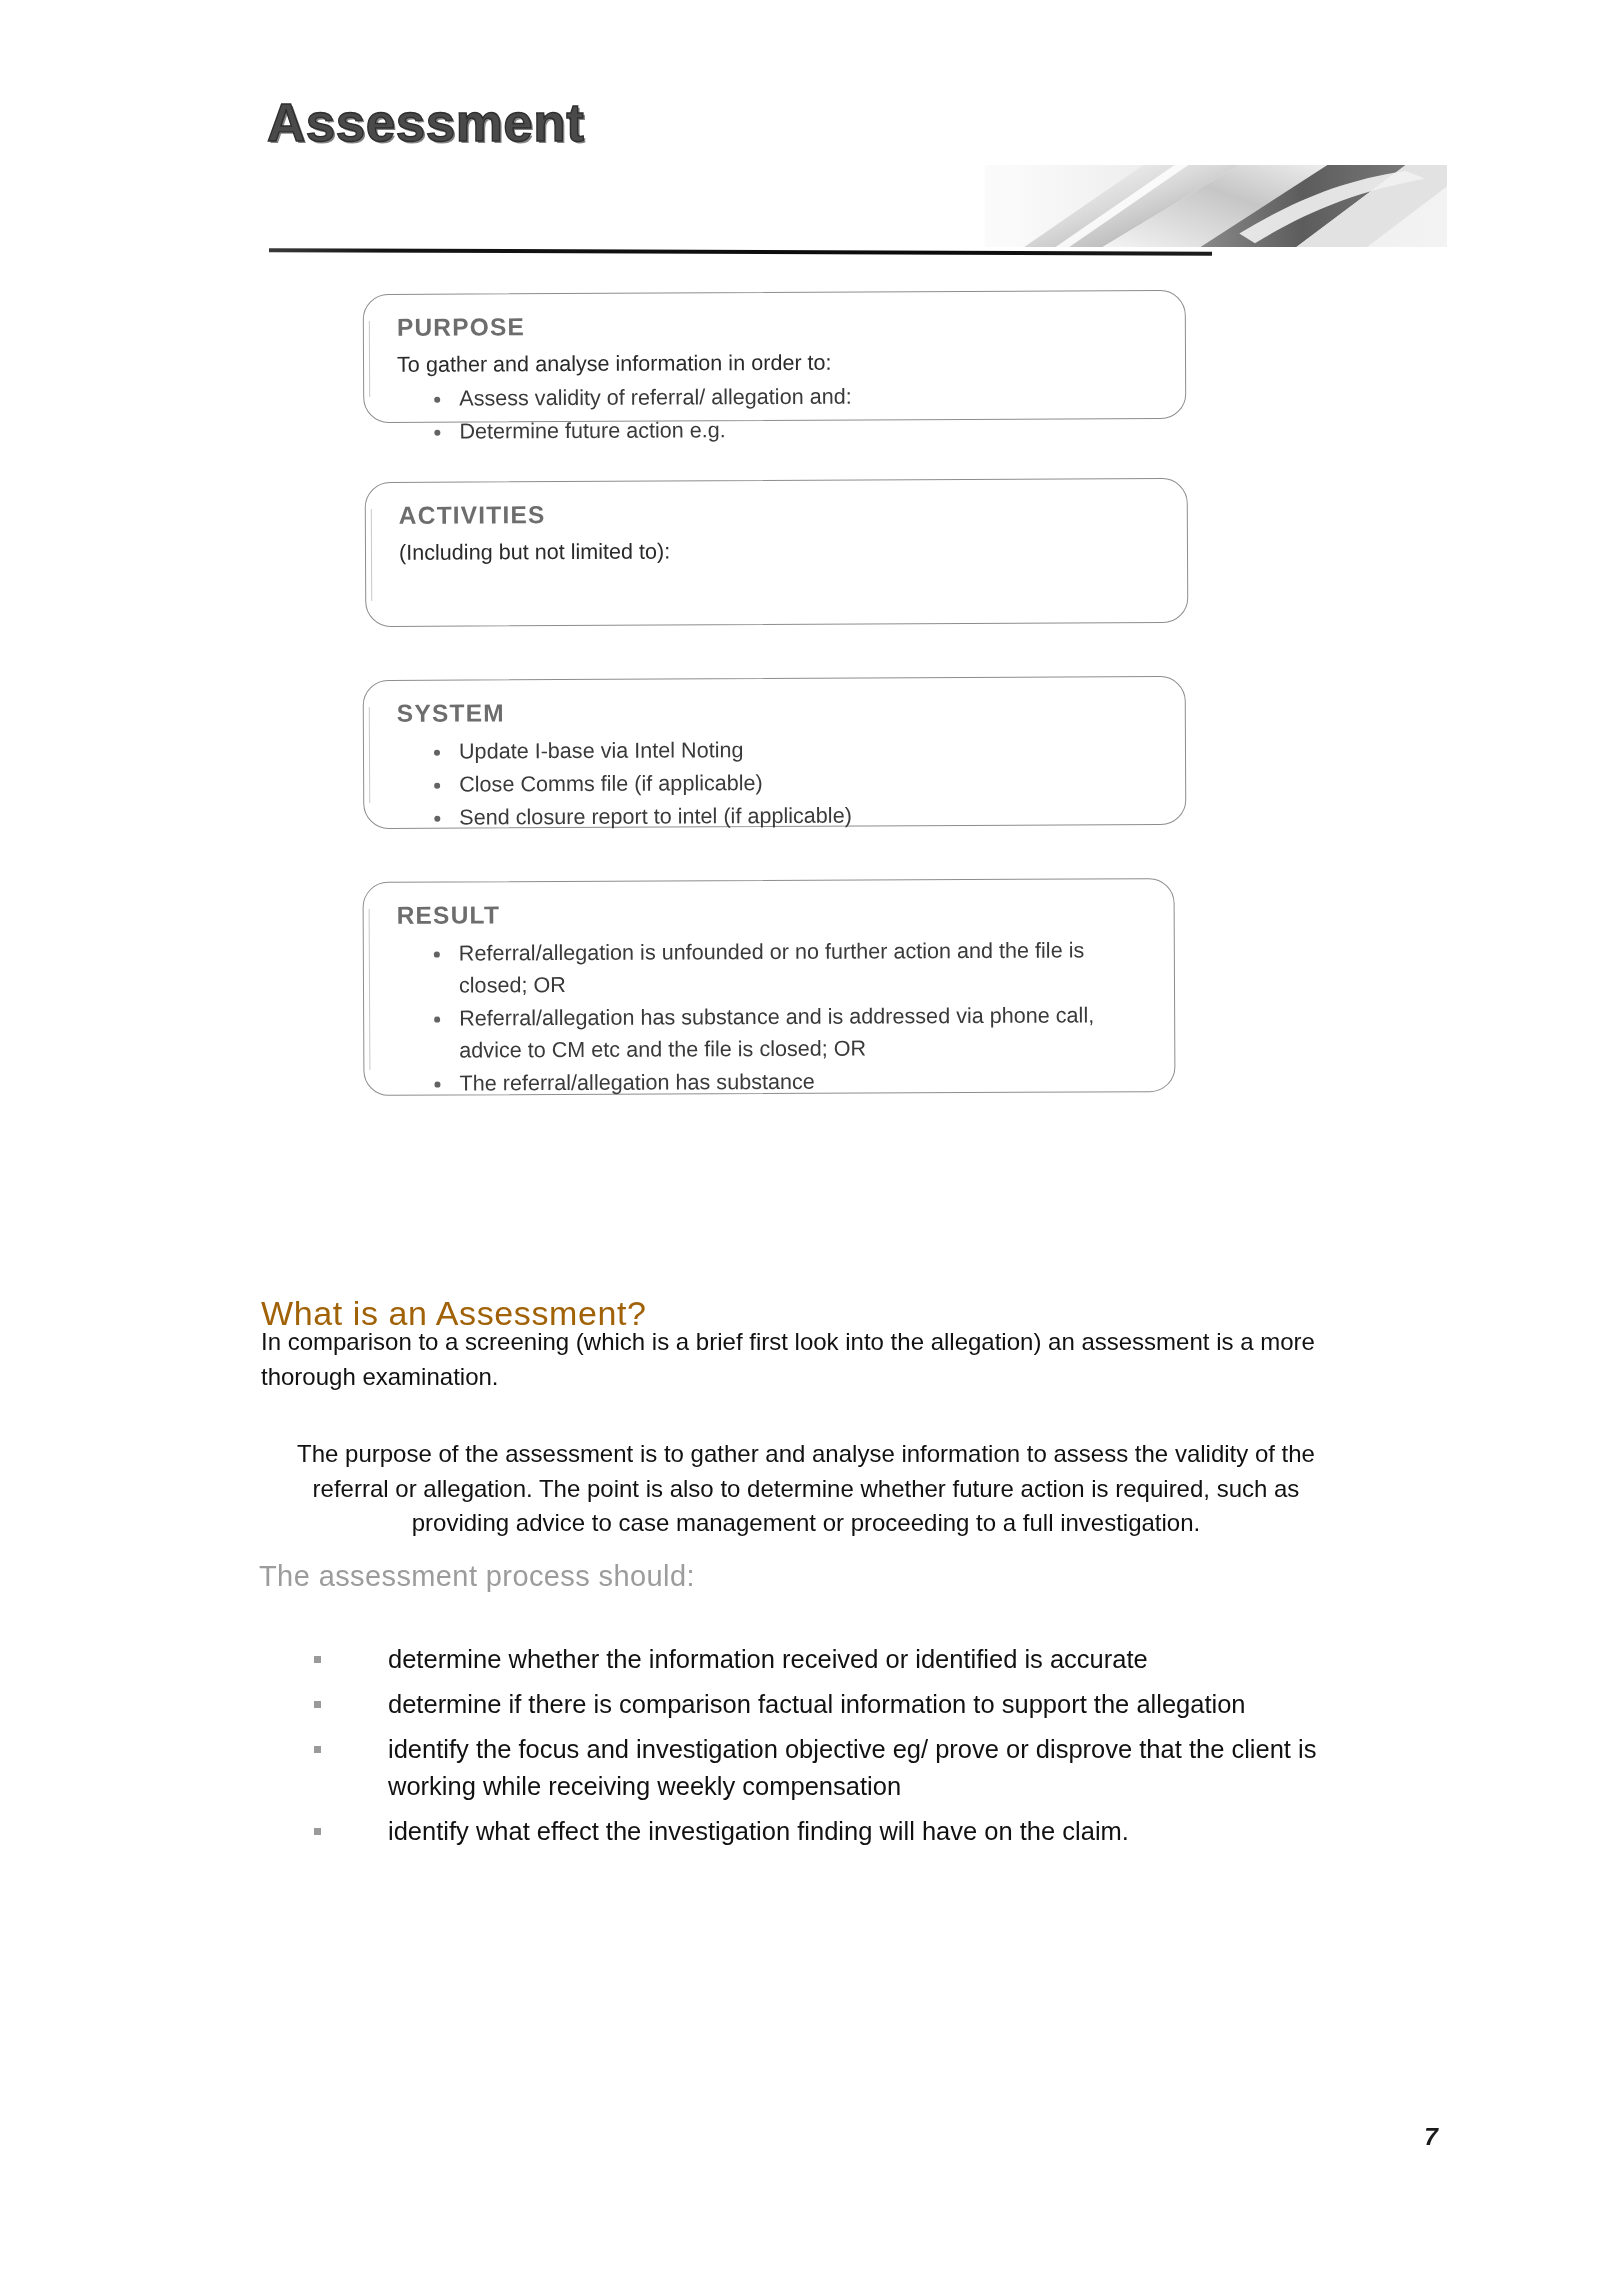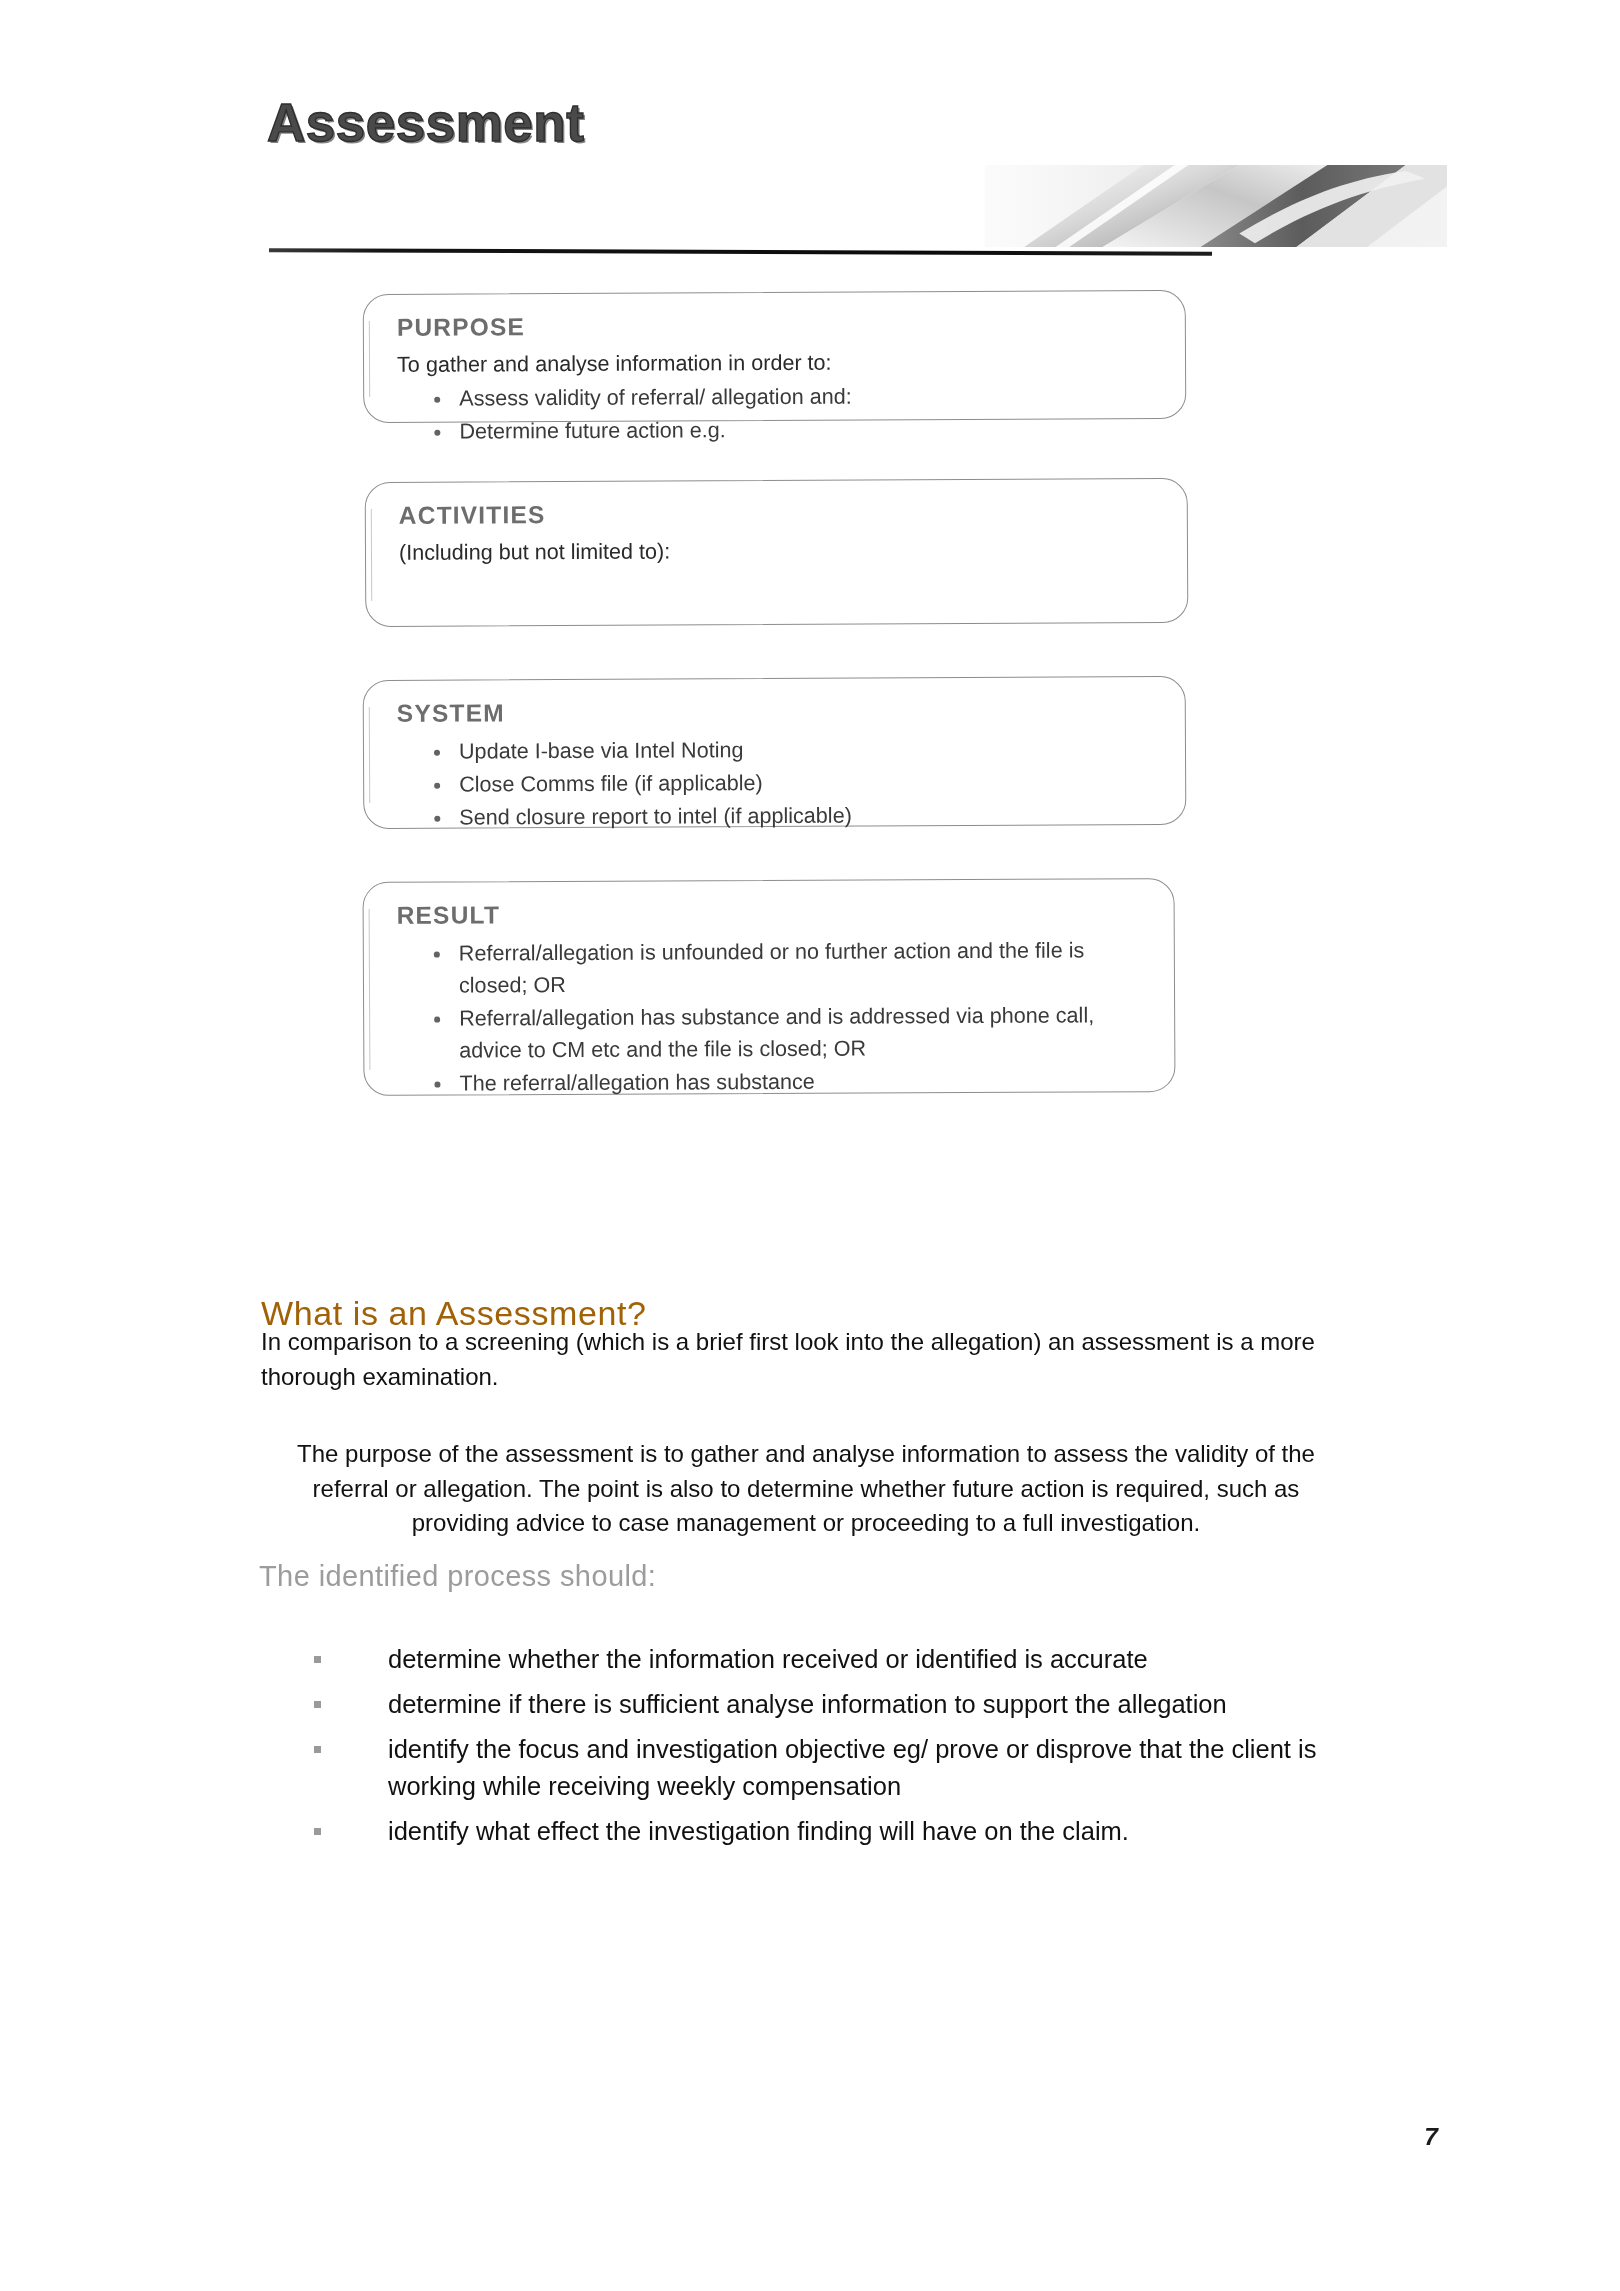--- a/index.html
+++ b/index.html
@@ -301,25 +301,25 @@
       </ul>
     </div>
   </div>
 
   <div class="section-heading">What is an Assessment?</div>
 
   <div class="body-para" id="para-1">In comparison to a screening (which is a brief first look into the allegation) an assessment is a more thorough examination.</div>
 
   <div class="body-para" id="para-2">The purpose of the assessment is to gather and analyse information to assess the validity of the referral or allegation. The point is also to determine whether future action is required, such as providing advice to case management or proceeding to a full investigation.</div>
 
-  <div class="sub-heading">The identified process should:</div>
+  <div class="sub-heading">The assessment process should:</div>
 
   <ul class="process-list">
     <li>determine whether the information received or identified is accurate</li>
-    <li>determine if there is sufficient analyse information to support the allegation</li>
+    <li>determine if there is comparison factual information to support the allegation</li>
     <li>identify the focus and investigation objective eg/ prove or disprove that the client is working while receiving weekly compensation</li>
     <li>identify what effect the investigation finding will have on the claim.</li>
   </ul>
 
   <div class="page-number">7</div>
 
 </div>
 
 
 </body></html>

